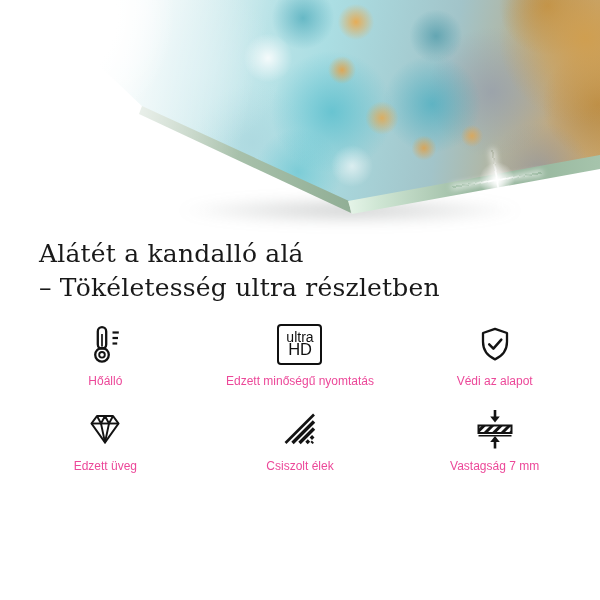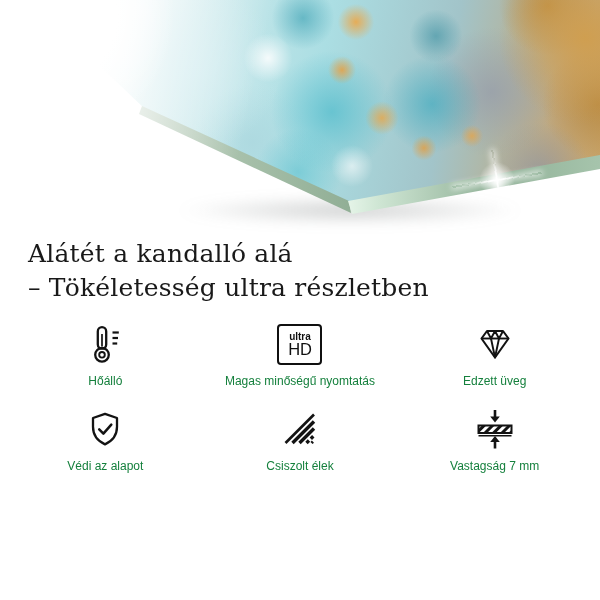--- a/index.html
+++ b/index.html
@@ -73,46 +73,46 @@
     position: absolute; left: 43.5px; top: 15px; width: 2.5px; height: 60px;
     background: linear-gradient(to bottom, rgba(255,255,255,0), #fff 45%, #fff 55%, rgba(255,255,255,0));
     box-shadow: 0 0 6px 1px rgba(255,255,255,0.9);
   }
   .sparkle .glow {
     position: absolute; left: 27px; top: 27px; width: 36px; height: 36px; border-radius: 50%;
     background: radial-gradient(circle, rgba(255,255,255,1) 0%, rgba(255,255,255,0.55) 35%, rgba(255,255,255,0) 70%);
   }
 
   
-  .content { padding: 0 28px; }
+  .content { padding: 0 28px; margin-left: 11px; }
   .heading {
     margin: 0; padding-top: 2px;
     font-family: "DejaVu Serif", "Liberation Serif", serif;
     font-weight: 400; font-size: 25px; line-height: 34px;
     color: #191919; letter-spacing: 0.2px;
   }
   .desc {
     margin: 13px 0 0 0; width: 524px;
     font-size: 13.4px; line-height: 25.8px; color: #3e3e3e;
   }
 
   
   .features {
     margin: 16px 8px 0 8px;
     display: grid; grid-template-columns: repeat(3, 1fr); row-gap: 17px;
   }
   .feature { display: flex; flex-direction: column; align-items: center; }
   .icon-box { height: 46px; display: flex; align-items: center; justify-content: center; }
-  .feature-label { margin-top: 7px; font-size: 12px; line-height: 15px; color: #15803d; text-align: center; }
+  .feature-label { margin-top: 7px; font-size: 12px; line-height: 15px; color: #ec4899; text-align: center; }
 
   .uhd {
     width: 45px; height: 41px; border: 2.6px solid #101010; border-radius: 4px;
     display: flex; flex-direction: column; align-items: center; justify-content: center; background: #fff;
   }
-  .uhd .t { font-size: 10px; font-weight: 700; line-height: 10px; color: #101010; }
+  .uhd .t { font-size: 14px; font-weight: 400; line-height: 10px; color: #101010; }
   .uhd .b { font-size: 16.5px; font-weight: 400; line-height: 15px; letter-spacing: -0.3px; color: #101010; }
 
   svg.fi { display: block; }
 </style>
 </head>
 <body>
 
 <div class="hero">
   <div class="panel-shadow"></div>
   <div class="glass-art"></div>
@@ -150,43 +150,43 @@
     <div class="feature-label">Hőálló</div>
   </div>
 
   <div class="feature">
     <div class="icon-box">
       <div class="uhd">
         <div class="t">ultra</div>
         <div class="b">HD</div>
       </div>
     </div>
-    <div class="feature-label">Magas minőségű nyomtatás</div>
+    <div class="feature-label">Edzett minőségű nyomtatás</div>
+  </div>
+
+  <div class="feature">
+    <div class="icon-box">
+      <svg class="fi" width="40" height="40" viewBox="0 0 40 40" fill="none">
+        <path d="M20 4.8 L32 9 V17.8 C32 26.2 26.8 32.3 20 35.4 C13.2 32.3 8 26.2 8 17.8 V9 Z" stroke="#131313" stroke-width="2.3" stroke-linejoin="round"></path>
+        <path d="M14.2 20.3 L18.4 24.6 L26.3 15.6" stroke="#131313" stroke-width="2.5" stroke-linecap="round" stroke-linejoin="round"></path>
+      </svg>
+    </div>
+    <div class="feature-label">Védi az alapot</div>
   </div>
 
   <div class="feature">
     <div class="icon-box">
       <svg class="fi" width="40" height="40" viewBox="0 0 40 40" fill="none">
         <path d="M12 7 H28 L33.5 14.5 L20 33.5 L6.5 14.5 Z" stroke="#131313" stroke-width="2.1" stroke-linejoin="round"></path>
         <path d="M6.5 14.5 H33.5" stroke="#131313" stroke-width="1.9"></path>
         <path d="M12 7 L16 14.5 L20 7 L24 14.5 L28 7" stroke="#131313" stroke-width="1.9" stroke-linejoin="round"></path>
         <path d="M16 14.5 L20 33.5 L24 14.5" stroke="#131313" stroke-width="1.9" stroke-linejoin="round"></path>
       </svg>
     </div>
     <div class="feature-label">Edzett üveg</div>
-  </div>
-
-  <div class="feature">
-    <div class="icon-box">
-      <svg class="fi" width="40" height="40" viewBox="0 0 40 40" fill="none">
-        <path d="M20 4.8 L32 9 V17.8 C32 26.2 26.8 32.3 20 35.4 C13.2 32.3 8 26.2 8 17.8 V9 Z" stroke="#131313" stroke-width="2.3" stroke-linejoin="round"></path>
-        <path d="M14.2 20.3 L18.4 24.6 L26.3 15.6" stroke="#131313" stroke-width="2.5" stroke-linecap="round" stroke-linejoin="round"></path>
-      </svg>
-    </div>
-    <div class="feature-label">Védi az alapot</div>
   </div>
 
   <div class="feature">
     <div class="icon-box">
       <svg class="fi" width="40" height="40" viewBox="0 0 40 40" fill="none">
         <path d="M5.5 34 L34 5.5" stroke="#131313" stroke-width="2.6"></path>
         <path d="M12.5 34 L34 12.5" stroke="#131313" stroke-width="3.4"></path>
         <path d="M19.5 34 L34 19.5" stroke="#131313" stroke-width="3.4"></path>
         <path d="M26.5 34 L34 26.5" stroke="#131313" stroke-width="3.4" stroke-dasharray="3.5 2.6"></path>
         <path d="M31.5 34 L34 31.5" stroke="#131313" stroke-width="3" stroke-dasharray="2 2"></path>

